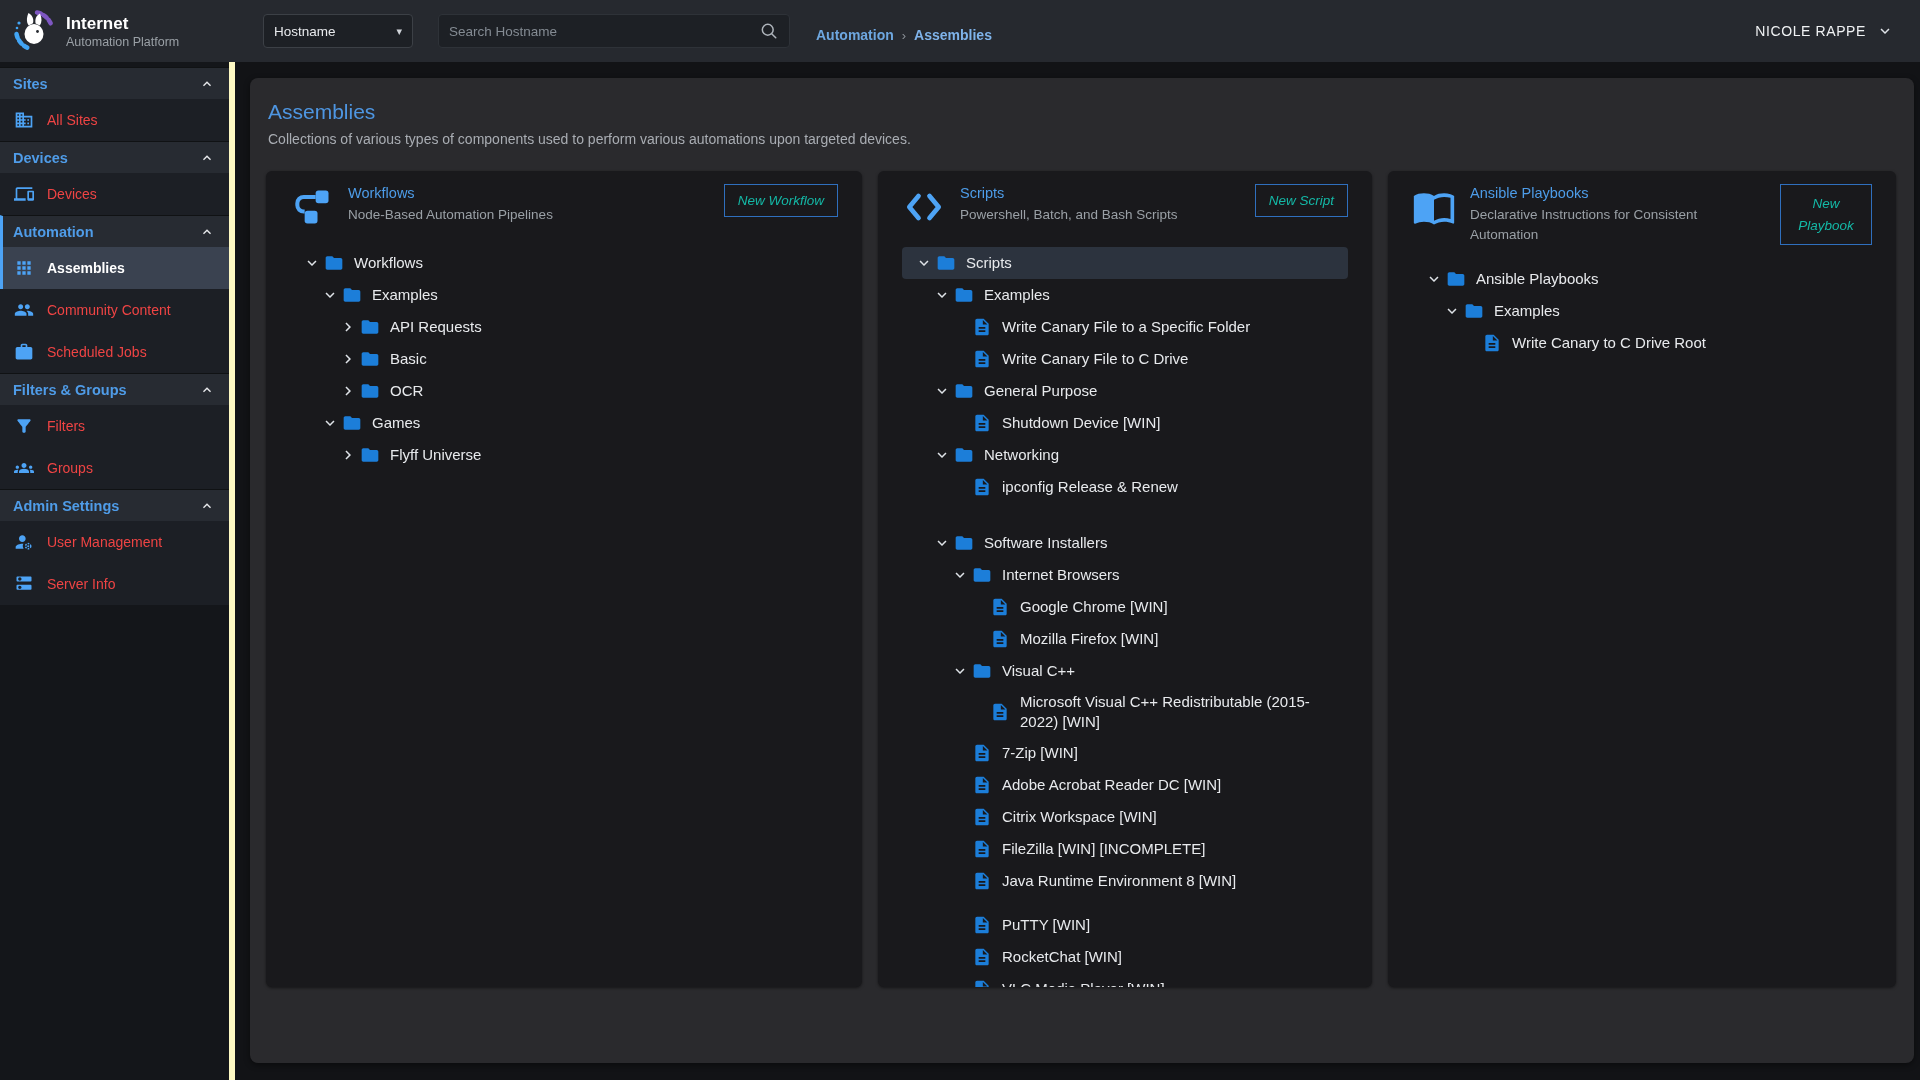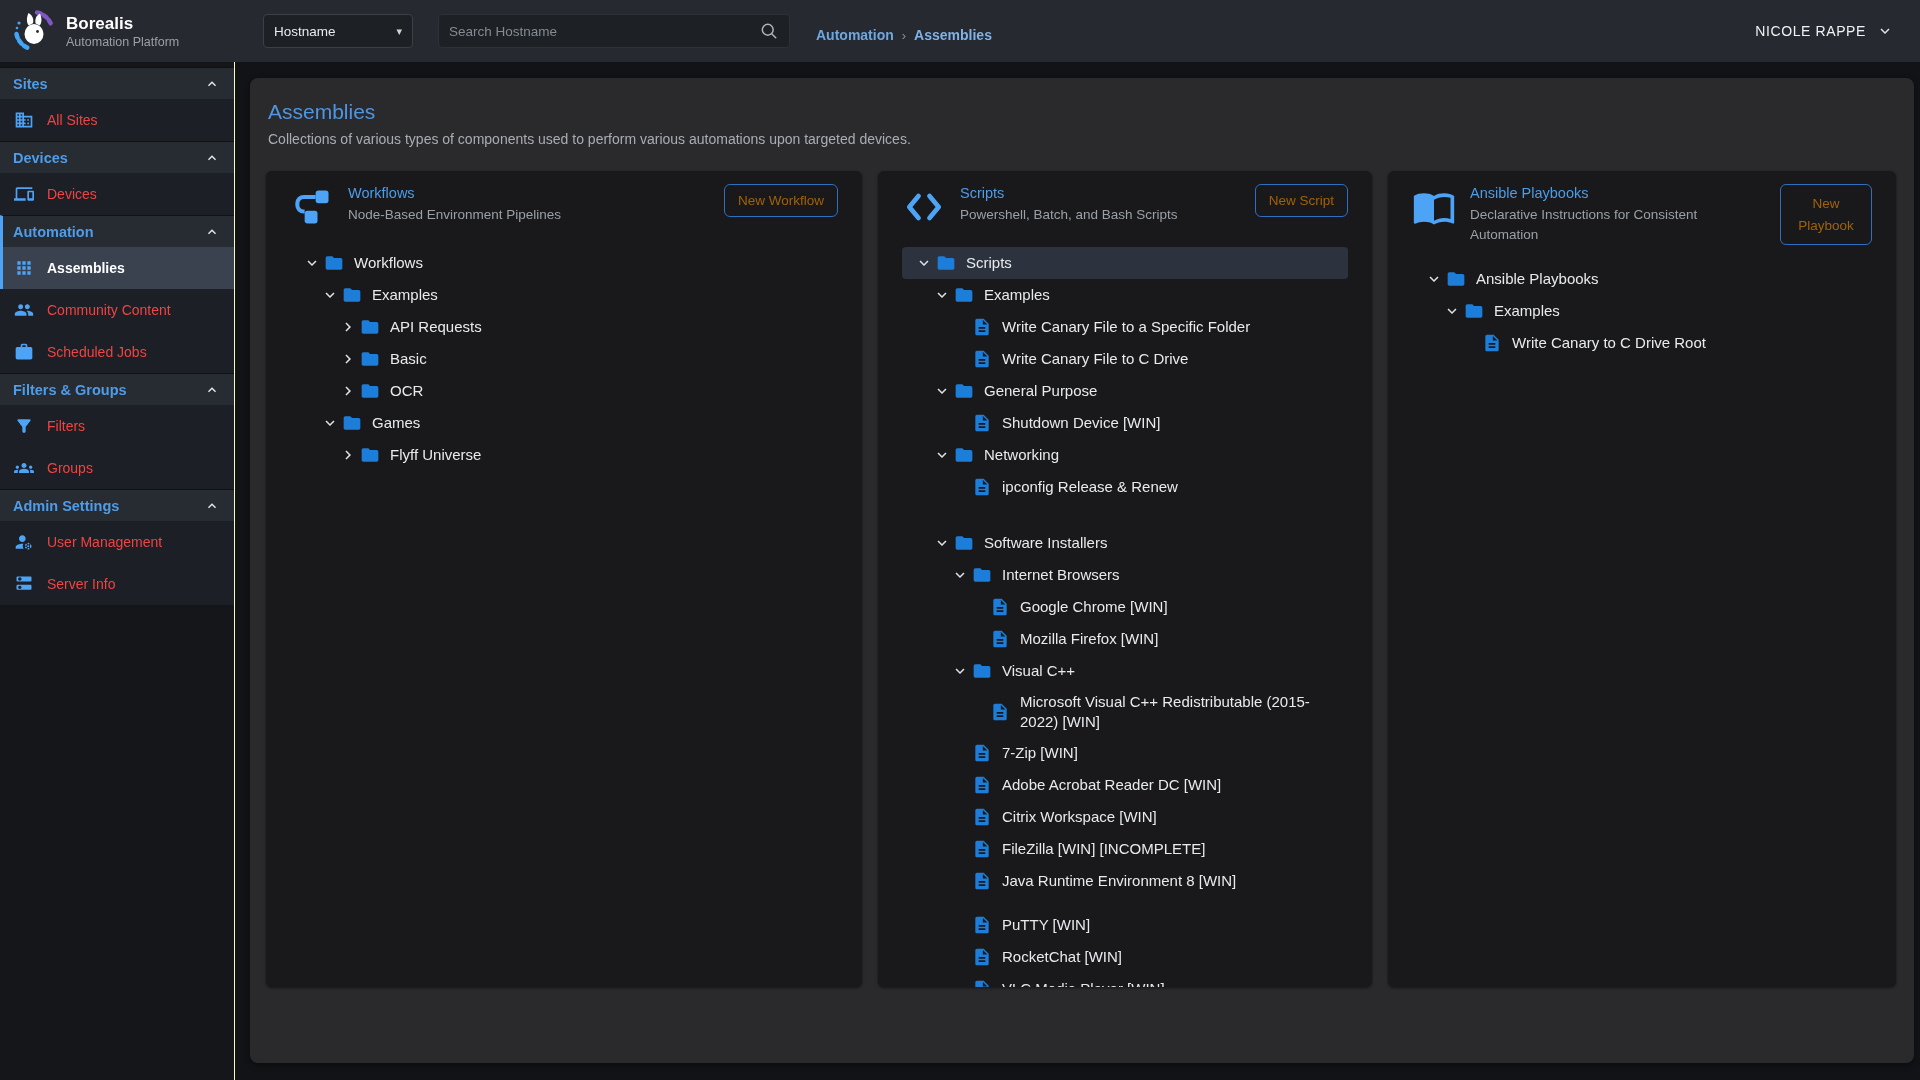--- a/index.html
+++ b/index.html
@@ -38,21 +38,21 @@
   .crumb{ color:#6ea7e0; font-weight:bold; cursor:pointer; }
   .crumb.current{ color:#7fb3ea; }
   .crumb-sep{ color:#8a9097; font-size:13px; }
   .userbox{ margin-left:auto; margin-right:26px; display:flex; align-items:center; gap:10px; cursor:pointer; }
   .user-name{ font-size:14px; letter-spacing:.6px; color:#f0f2f4; }
   .userbox .ico{ width:18px; height:18px; color:#dfe3e8; }
 
   
   .sidebar{
     position:fixed; left:0; top:62px; bottom:0; width:235px;
-    background:#14161a; border-right:1px solid #fef9c3; padding-top:5px; z-index:4;
+    background:#14161a; border-right:6px solid #fef9c3; padding-top:5px; z-index:4;
   }
   .side-header{
     height:32px; background:#272b32; color:#4f9ce8; font-size:14.5px; font-weight:bold;
     display:flex; align-items:center; padding:0 14px 0 13px; cursor:pointer;
     border-top:1px solid #101214;
   }
   .side-header .ico{ margin-left:auto; width:16px; height:16px; color:#e8eaed; }
   .side-header.active{ border-left:3px solid #4da3f5; padding-left:10px; }
   .side-item{
     height:42px; background:#1c1f25; display:flex; align-items:center; gap:13px;
@@ -81,23 +81,23 @@
   }
   .panel:nth-child(1){ width:596px; }
   .panel:nth-child(2){ width:494px; }
   .panel:nth-child(3){ width:508px; }
   .panel-header{ display:flex; gap:14px; align-items:flex-start; }
   .panel-ico{ width:44px; height:44px; color:#4da3f5; flex:none; margin-top:1px; }
   .panel-titles{ flex:1; min-width:0; padding-top:1px; }
   .panel-title{ color:#4d9ce8; font-size:14.5px; margin-bottom:4px; }
   .panel-sub{ color:#9aa0a6; font-size:13.5px; line-height:1.45; }
   .panel-btn{
-    flex:none; background:transparent; border:1px solid #2f6fbe; color:#a16207;
-    border-radius:6px; font-family:"Liberation Sans",sans-serif; font-size:13.5px;
-    padding:8px 13px; cursor:pointer; white-space:nowrap;
+    flex:none; background:transparent; border:1px solid #2f6fbe; color:#14b8a6;
+    border-radius:0; font-family:"Liberation Sans",sans-serif; font-size:13.5px;
+    padding:8px 13px; cursor:pointer; white-space:nowrap;font-style:italic;
   }
   .panel:nth-child(3) .panel-btn{ white-space:normal; width:92px; text-align:center; line-height:1.6; padding:8px 6px; }
 
   
   .tree{ margin-top:18px; }
   .tree-row{
     display:flex; align-items:center; min-height:32px; cursor:pointer;
     border-radius:4px; padding-top:1px; padding-bottom:1px;
   }
   .tree-row.selected{ background:#2c333e; }
@@ -117,21 +117,21 @@
         <path d="M4.5 25a19 19 0 0 0 13 14.5" stroke="#42a5f5" stroke-width="4.5" fill="none" stroke-linecap="round" stroke-dasharray="4 3"></path>
         <path d="M16.5 4c-2.2 5-2.1 9.4.2 12.5l4.3-2.2c.9-4.2-.3-8-4.5-10.3z" fill="#ffffff"></path>
         <path d="M28 4.5c2.1 4.8 2 9-.2 12l-4.2-2.1c-.8-4 .3-7.7 4.4-9.9z" fill="#ffffff"></path>
         <ellipse cx="22" cy="25" rx="9.5" ry="10" fill="#ffffff"></ellipse>
         <circle cx="25.5" cy="22.5" r="1.4" fill="#26292f"></circle>
         <circle cx="7" cy="14" r="1.6" fill="#42a5f5"></circle>
         <circle cx="5" cy="19" r="1.3" fill="#42a5f5"></circle>
       </svg>
     </span>
     <div>
-      <div class="brand-name">Borealis</div>
+      <div class="brand-name">Internet</div>
       <div class="brand-tag">Automation Platform</div>
     </div>
   </div>
 
   <div class="host-select">
     <span>Hostname</span>
     <span class="caret">▾</span>
   </div>
 
   <div class="search-box">
@@ -286,21 +286,21 @@
           <div class="panel-header">
             <span class="ico panel-ico">
               <svg viewBox="0 0 24 24">
                 <rect x="14" y="3" width="7" height="7" rx="1.5" fill="currentColor"></rect>
                 <rect x="8" y="14" width="7" height="7" rx="1.5" fill="currentColor"></rect>
                 <path d="M14 6.5H7.5C5.57 6.5 4 8.07 4 10v1c0 1.93 1.57 3.5 3.5 3.5H8" fill="none" stroke="currentColor" stroke-width="2.2"></path>
               </svg>
             </span>
             <div class="panel-titles">
               <div class="panel-title">Workflows</div>
-              <div class="panel-sub">Node-Based Environment Pipelines</div>
+              <div class="panel-sub">Node-Based Automation Pipelines</div>
             </div>
             <button class="panel-btn">New Workflow</button>
           </div>
           <div class="tree">
             <div class="tree-row" style="padding-left: 10px;">
               <span class="twisty">
                 <span class="ico">
                   <svg viewBox="0 0 24 24">
                     <path fill="currentColor" d="M7.41 8.59 12 13.17l4.59-4.58L18 10l-6 6-6-6 1.41-1.41z"></path>
                   </svg>

